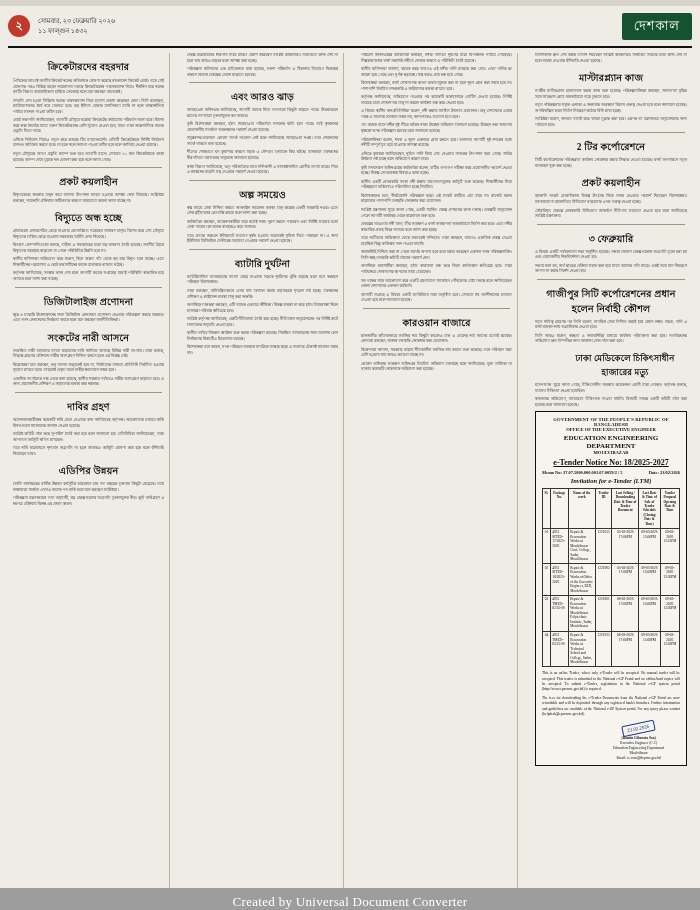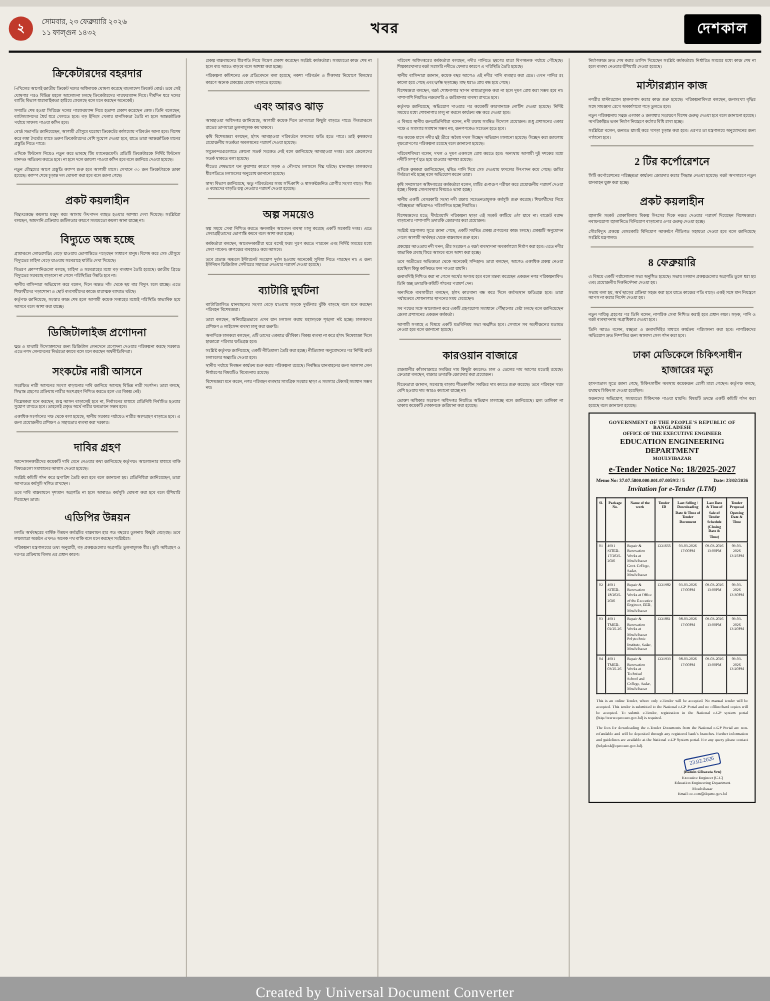--- a/index.html
+++ b/index.html
@@ -32,22 +32,22 @@
   }
   .masthead-date{
     font-size:6.5px;line-height:1.5;color:#111;
   }
   .masthead-center{
     position:absolute;left:0;right:0;text-align:center;
     font-size:13px;font-weight:bold;letter-spacing:1px;
   }
   .masthead-logo{
     margin-left:auto;
-    background:#000000;color:#fff;
-    font-size:13px;font-weight:bold;
+    background:#14532d;color:#fff;
+    font-size:13px;font-weight:normal;
     padding:3px 12px;border-radius:2px;
     letter-spacing:1px;
   }
   
   .columns{
     display:flex;
     margin:5px 8px 0 8px;
     height:836px;
     gap:12px;
   }
@@ -160,21 +160,20 @@
 <body>
 
 <div class="page">
 
   <div class="masthead">
     <div class="page-badge">২</div>
     <div class="masthead-date">
       <div>সোমবার, ২৩ ফেব্রুয়ারি ২০২৬</div>
       <div>১১ ফাল্গুন ১৪৩২</div>
     </div>
-    <div class="masthead-center">খবর</div>
     <div class="masthead-logo">দেশকাল</div>
   </div>
 
   <div class="columns">
 
     <div class="col">
       <div class="headline">ক্রিকেটারদের বহরদার</div>
       <p class="para first">নিখিলের আগেই জাতীয় ক্রিকেট দলের অধিনায়ক ঘোষণা করেছে বাংলাদেশ ক্রিকেট বোর্ড। তবে সেই ঘোষণার পরও বিভিন্ন মহলে আলোচনা চলছে ক্রিকেটারদের পারফরম্যান্স নিয়ে। দীর্ঘদিন ধরে দলের ব্যাটিং বিভাগ ধারাবাহিকতা হারিয়ে ফেলেছে বলে মনে করছেন অনেকেই।</p>
       <p class="para">সম্প্রতি শেষ হওয়া সিরিজে দলের পারফরম্যান্স নিয়ে হতাশা প্রকাশ করেছেন কোচ। তিনি বলেছেন, ব্যাটসম্যানদের ধৈর্য ধরে খেলতে হবে। বড় ইনিংস খেলার মানসিকতা তৈরি না হলে আন্তর্জাতিক পর্যায়ে সাফল্য পাওয়া কঠিন হবে।</p>
       <p class="para">বোর্ড সভাপতি জানিয়েছেন, আগামী মৌসুমে ঘরোয়া ক্রিকেটের কাঠামোয় পরিবর্তন আনা হবে। বিশেষ করে লম্বা দৈর্ঘ্যের ম্যাচে তরুণ ক্রিকেটারদের বেশি সুযোগ দেওয়া হবে, যাতে তারা আন্তর্জাতিক মানের প্রস্তুতি নিতে পারে।</p>
@@ -262,24 +261,25 @@
       <p class="para">নগরীর মাস্টারপ্ল্যান হালনাগাদ করার কাজ শুরু হয়েছে। পরিকল্পনাবিদরা বলছেন, জনসংখ্যা বৃদ্ধির সঙ্গে সামঞ্জস্য রেখে অবকাঠামো গড়ে তুলতে হবে।</p>
       <p class="para">নতুন পরিকল্পনায় সবুজ এলাকা ও জলাধার সংরক্ষণে বিশেষ গুরুত্ব দেওয়া হবে বলে জানানো হয়েছে। অপরিকল্পিত ভবন নির্মাণ নিয়ন্ত্রণে কঠোর বিধি রাখা হচ্ছে।</p>
       <p class="para">সংশ্লিষ্টরা বলেন, জনমত যাচাই করে খসড়া চূড়ান্ত করা হবে। এরপর তা মন্ত্রণালয়ে অনুমোদনের জন্য পাঠানো হবে।</p>
       <div class="rule"></div>
       <div class="headline">2 টির কর্পোরেশনে</div>
       <p class="para">সিটি কর্পোরেশনের পরিচ্ছন্নতা কার্যক্রম জোরদার করার সিদ্ধান্ত নেওয়া হয়েছে। বর্জ্য অপসারণে নতুন যানবাহন যুক্ত করা হচ্ছে।</p>
       <div class="headline">প্রকট কয়লাহীন</div>
       <p class="para">জ্বালানি সংকট মোকাবিলায় বিকল্প উৎসের দিকে নজর দেওয়ার পরামর্শ দিয়েছেন বিশেষজ্ঞরা। নবায়নযোগ্য জ্বালানিতে বিনিয়োগ বাড়ানোর ওপর গুরুত্ব দেওয়া হচ্ছে।</p>
       <p class="para">সৌরবিদ্যুৎ প্রকল্পে বেসরকারি বিনিয়োগ আকর্ষণে নীতিগত সহায়তা দেওয়া হবে বলে জানিয়েছে সংশ্লিষ্ট মন্ত্রণালয়।</p>
       <div class="rule"></div>
-      <div class="headline">8 ফেব্রুয়ারি</div>
+      <div class="headline">৩ ফেব্রুয়ারি</div>
       <p class="para">এ বিষয়ে একটি পর্যালোচনা সভা অনুষ্ঠিত হয়েছে। সভায় চলমান প্রকল্পগুলোর অগ্রগতি তুলে ধরা হয় এবং প্রয়োজনীয় দিকনির্দেশনা দেওয়া হয়।</p>
       <p class="para">সভায় বলা হয়, অর্থ ছাড়ের প্রক্রিয়া সহজ করা হবে যাতে কাজের গতি বাড়ে। একই সঙ্গে মান নিয়ন্ত্রণে আপস না করার নির্দেশ দেওয়া হয়।</p>
       <div class="rule"></div>
+      <div class="headline">গাজীপুর সিটি কর্পোরেশনের প্রধান হলেন নির্বাহী কৌশল</div>
       <p class="para">নতুন দায়িত্ব গ্রহণের পর তিনি বলেন, নাগরিক সেবা নিশ্চিত করাই হবে প্রধান লক্ষ্য। সড়ক, পানি ও বর্জ্য ব্যবস্থাপনায় অগ্রাধিকার দেওয়া হবে।</p>
       <p class="para">তিনি আরও বলেন, স্বচ্ছতা ও জবাবদিহির মাধ্যমে কার্যক্রম পরিচালনা করা হবে। নাগরিকদের অভিযোগ দ্রুত নিষ্পত্তির জন্য আলাদা সেল গঠন করা হবে।</p>
       <div class="headline sub">ঢাকা মেডিকেলে চিকিৎসাধীন হাজারের মত্যু</div>
       <p class="para">হাসপাতাল সূত্রে জানা গেছে, চিকিৎসাধীন অবস্থায় কয়েকজন রোগী মারা গেছেন। কর্তৃপক্ষ বলছে, যথাযথ চিকিৎসা দেওয়া হয়েছিল।</p>
       <p class="para">স্বজনদের অভিযোগ, সময়মতো চিকিৎসক পাওয়া যায়নি। বিষয়টি তদন্তে একটি কমিটি গঠন করা হয়েছে বলে জানানো হয়েছে।</p>
 
       <div class="tender">
         <div class="t-center t-gov">GOVERNMENT OF THE PEOPLE'S REPUBLIC OF BANGLADESH</div>
         <div class="t-center t-office">OFFICE OF THE EXECUTIVE ENGINEER</div>
         <div class="t-center t-dept">EDUCATION ENGINEERING DEPARTMENT</div>

